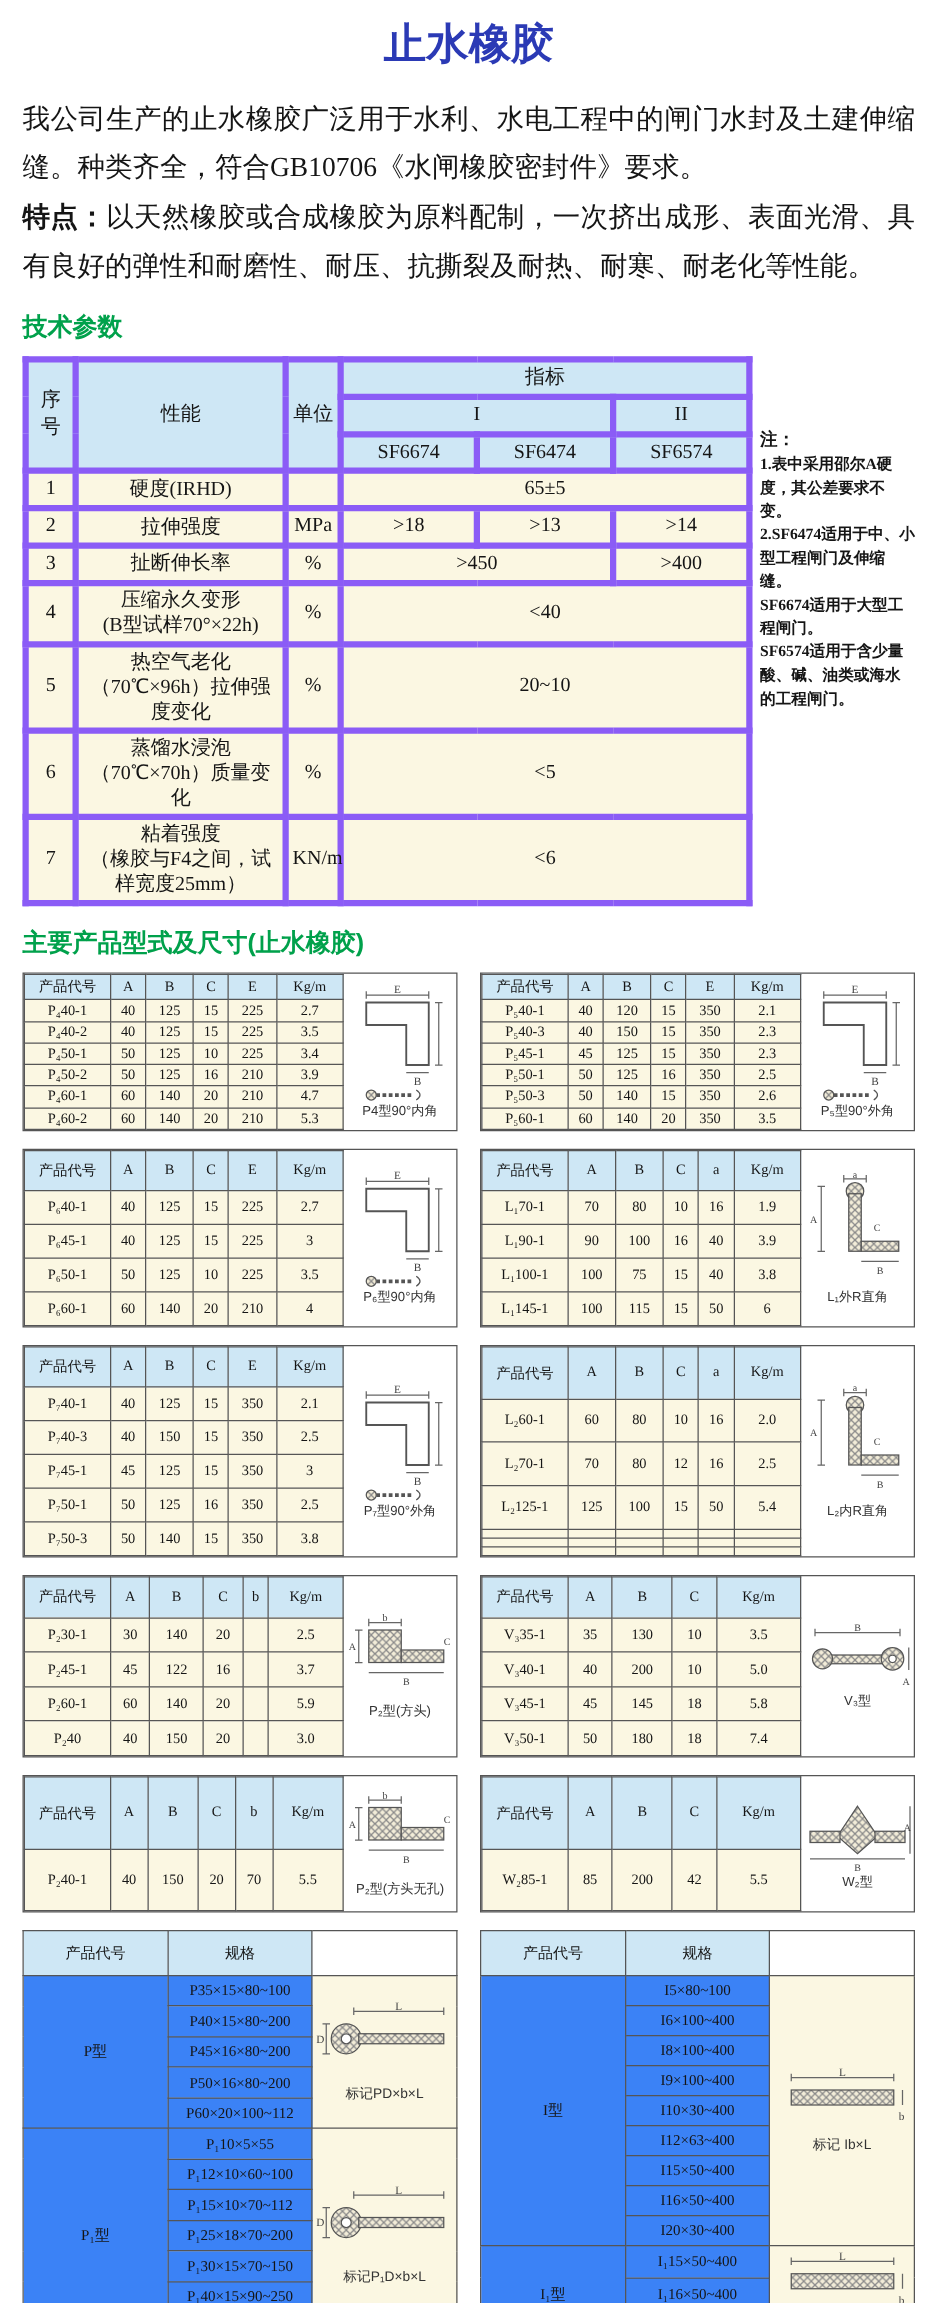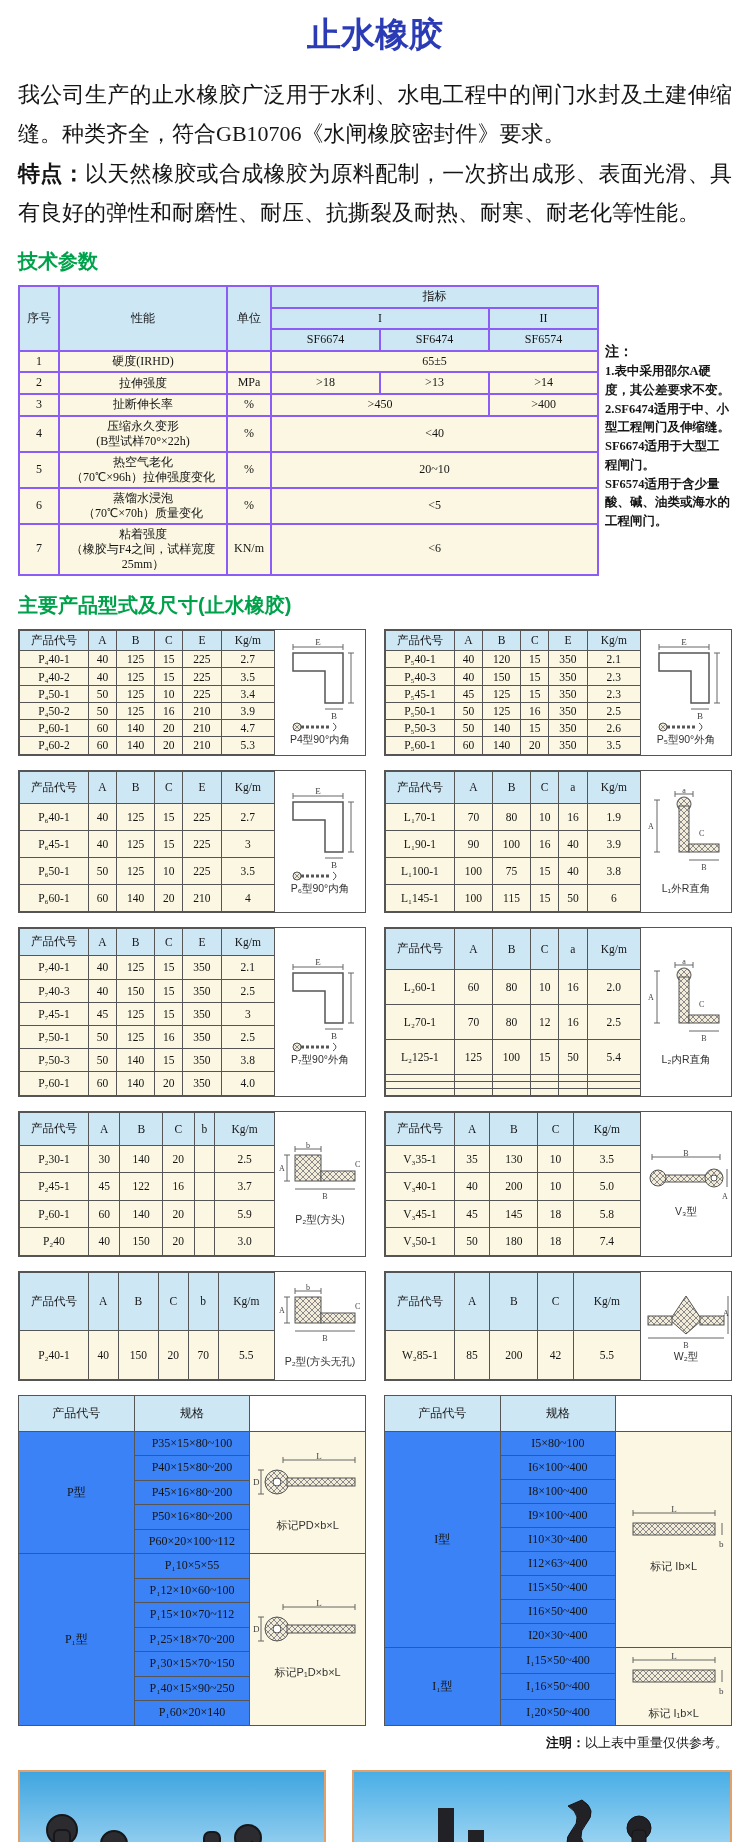--- a/index.html
+++ b/index.html
@@ -12,21 +12,21 @@
   .intro,.features{font-size:22px;line-height:1.75;text-align:justify;margin-bottom:2px}
   .features b{font-family:"Liberation Sans",sans-serif}
 
   h2.green{font-family:"Liberation Sans",sans-serif;font-weight:bold;color:#00a14b;
            font-size:20px;margin:16px 0 10px}
 
   
   .tech-row{display:flex;gap:6px}
   table{border-collapse:collapse}
   .tech-table{width:580px;table-layout:fixed}
-  .tech-table th,.tech-table td{border:2px solid #8b5cf6;font-size:12px;font-weight:normal;
+  .tech-table th,.tech-table td{border:5px solid #8b5cf6;font-size:16px;font-weight:normal;
       text-align:center;vertical-align:middle;padding:2px 3px;line-height:1.3}
   .tech-table th{background:#cee7f5}
   .tech-table td{background:#fbf7e2}
   .tech-table td.prop div{line-height:1.25}
   .notes{width:128px;font-size:12.5px;font-weight:bold;line-height:1.5;padding-top:56px}
   .notes .nlabel{font-size:14px;font-family:"Liberation Sans",sans-serif}
 
   
   .product-grid{display:grid;grid-template-columns:1fr 1fr;column-gap:18px;row-gap:14px;margin-top:4px}
   .product-box{border:1px solid #555;display:flex;background:#fff}
@@ -504,28 +504,20 @@
               <td>350</td>
               <td>2.5</td>
             </tr>
             <tr>
               <td>P₇50-3</td>
               <td>50</td>
               <td>140</td>
               <td>15</td>
               <td>350</td>
               <td>3.8</td>
-            </tr>
-            <tr>
-              <td>P₇60-1</td>
-              <td>60</td>
-              <td>140</td>
-              <td>20</td>
-              <td>350</td>
-              <td>4.0</td>
             </tr>
           </tbody>
         </table>
         <div class="diagram">
           <svg width="82" height="96" viewBox="0 0 82 96">
             <path d="M14 10 H64 M14 7 v6 M64 7 v6" stroke="#666" fill="none"></path>
             <text x="39" y="8" font-size="9" fill="#444" text-anchor="middle">E</text>
             <path d="M14 16 H64 V66 H46 V34 H14 Z" fill="#fff" stroke="#555" stroke-width="1.5"></path>
             <path d="M72 16 V66 M69 16 h6 M69 66 h6" stroke="#666"></path>
             <path d="M46 72 H64" stroke="#666"></path>

